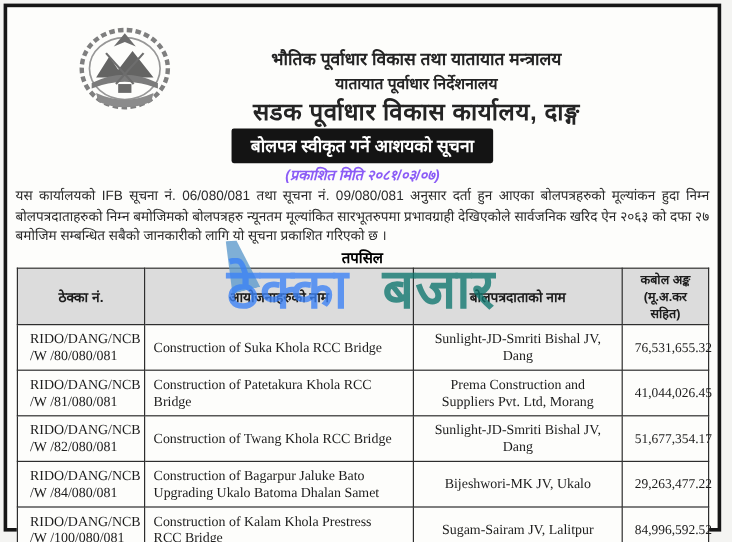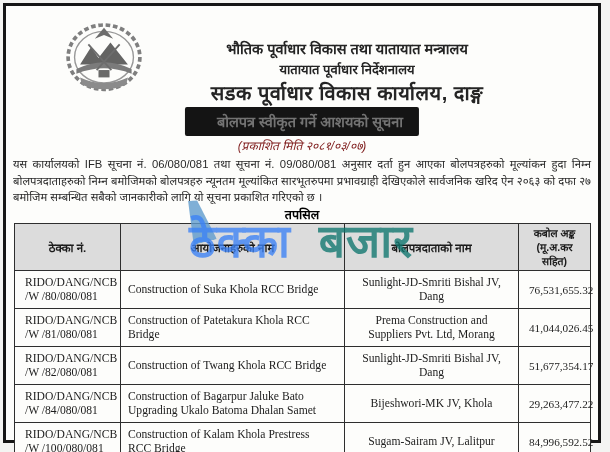--- a/index.html
+++ b/index.html
@@ -16,26 +16,26 @@
   }
   
   .emblem{position:absolute;left:52px;top:10px;width:92px;height:86px;opacity:.88;}
   .hl{position:absolute;left:90px;right:0;text-align:center;font-weight:bold;color:#242424;}
   .hl1{top:12px;font-size:13px;}
   .hl2{top:32px;font-size:14.5px;}
   .hl3{top:54px;font-size:13px;}
   .hl4{top:73px;font-size:20px;letter-spacing:.5px;}
   .banner{
     position:absolute;top:101px;left:50%;transform:translateX(-50%);
-    background:#141414;color:#737373;font-weight:bold;font-size:14.5px;
-    padding:4px 16px 5px 32px;border-radius:2px;white-space:nowrap;
+    background:#141414;color:#ffffff;font-weight:bold;font-size:14.5px;
+    padding:4px 16px 5px 16px;border-radius:2px;white-space:nowrap;
   }
   .pubdate{
     position:absolute;top:131px;left:0;right:0;text-align:center;
-    font-weight:normal;font-style:italic;font-size:12px;color:#7f1d1d;
+    font-weight:bold;font-style:italic;font-size:12px;color:#8b5cf6;
   }
   .bodytext{
     position:absolute;top:150px;left:7px;right:7px;
     font-size:11.3px;line-height:16.6px;text-align:justify;color:#2a2a2a;
   }
   .tapasil{
     position:absolute;top:200px;left:0;right:0;text-align:center;
     font-weight:bold;font-size:12.5px;color:#000000;
   }
   
@@ -145,21 +145,21 @@
           <td class="c-project">Construction of Twang Khola RCC Bridge</td>
           <td class="c-bidder">Sunlight-JD-Smriti Bishal JV, Dang</td>
           <td class="c-amount">51,677,354.17</td>
         </tr>
         <tr>
           <td class="c-contract">
             <div>RIDO/DANG/NCB</div>
             <div>/W /84/080/081</div>
           </td>
           <td class="c-project">Construction of Bagarpur Jaluke Bato Upgrading Ukalo Batoma Dhalan Samet</td>
-          <td class="c-bidder">Bijeshwori-MK JV, Khola</td>
+          <td class="c-bidder">Bijeshwori-MK JV, Ukalo</td>
           <td class="c-amount">29,263,477.22</td>
         </tr>
         <tr>
           <td class="c-contract">
             <div>RIDO/DANG/NCB</div>
             <div>/W /100/080/081</div>
           </td>
           <td class="c-project">Construction of Kalam Khola Prestress RCC Bridge</td>
           <td class="c-bidder">Sugam-Sairam JV, Lalitpur</td>
           <td class="c-amount">84,996,592.52</td>

